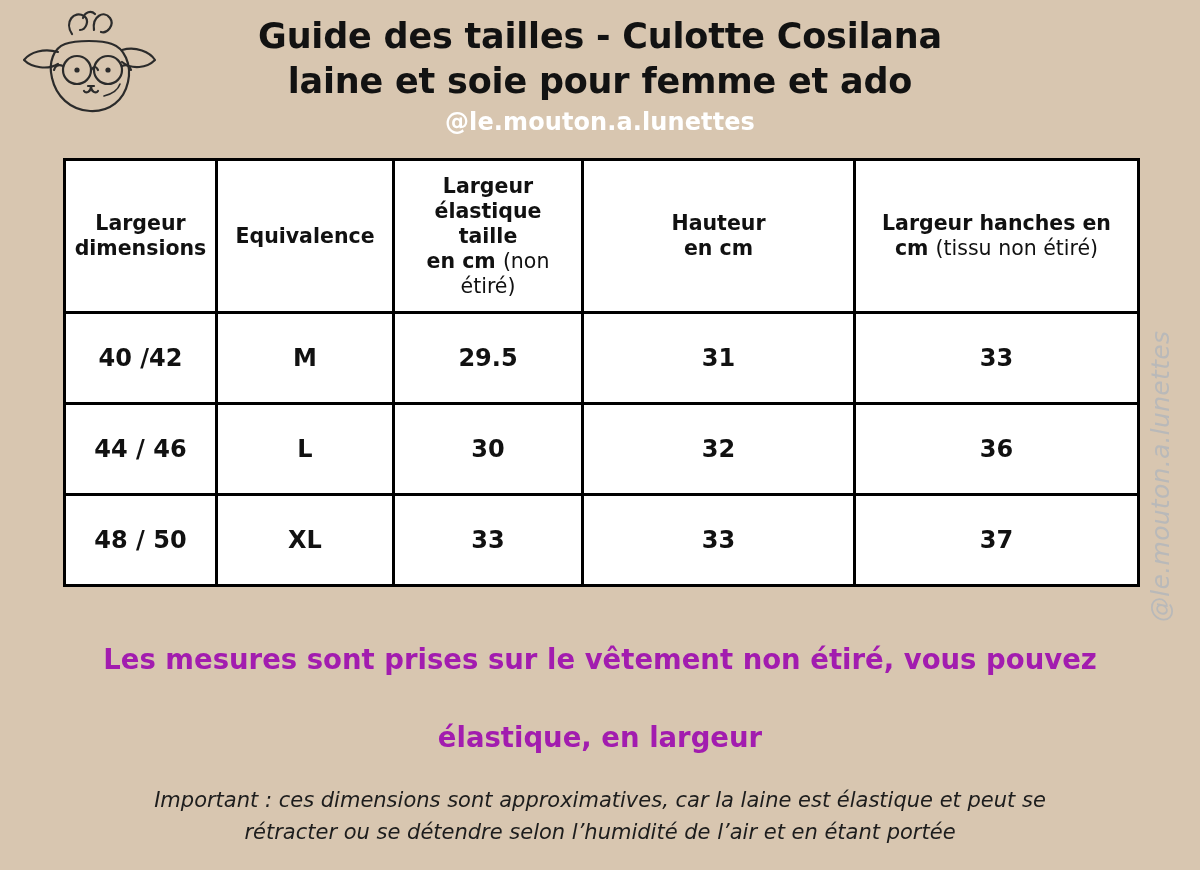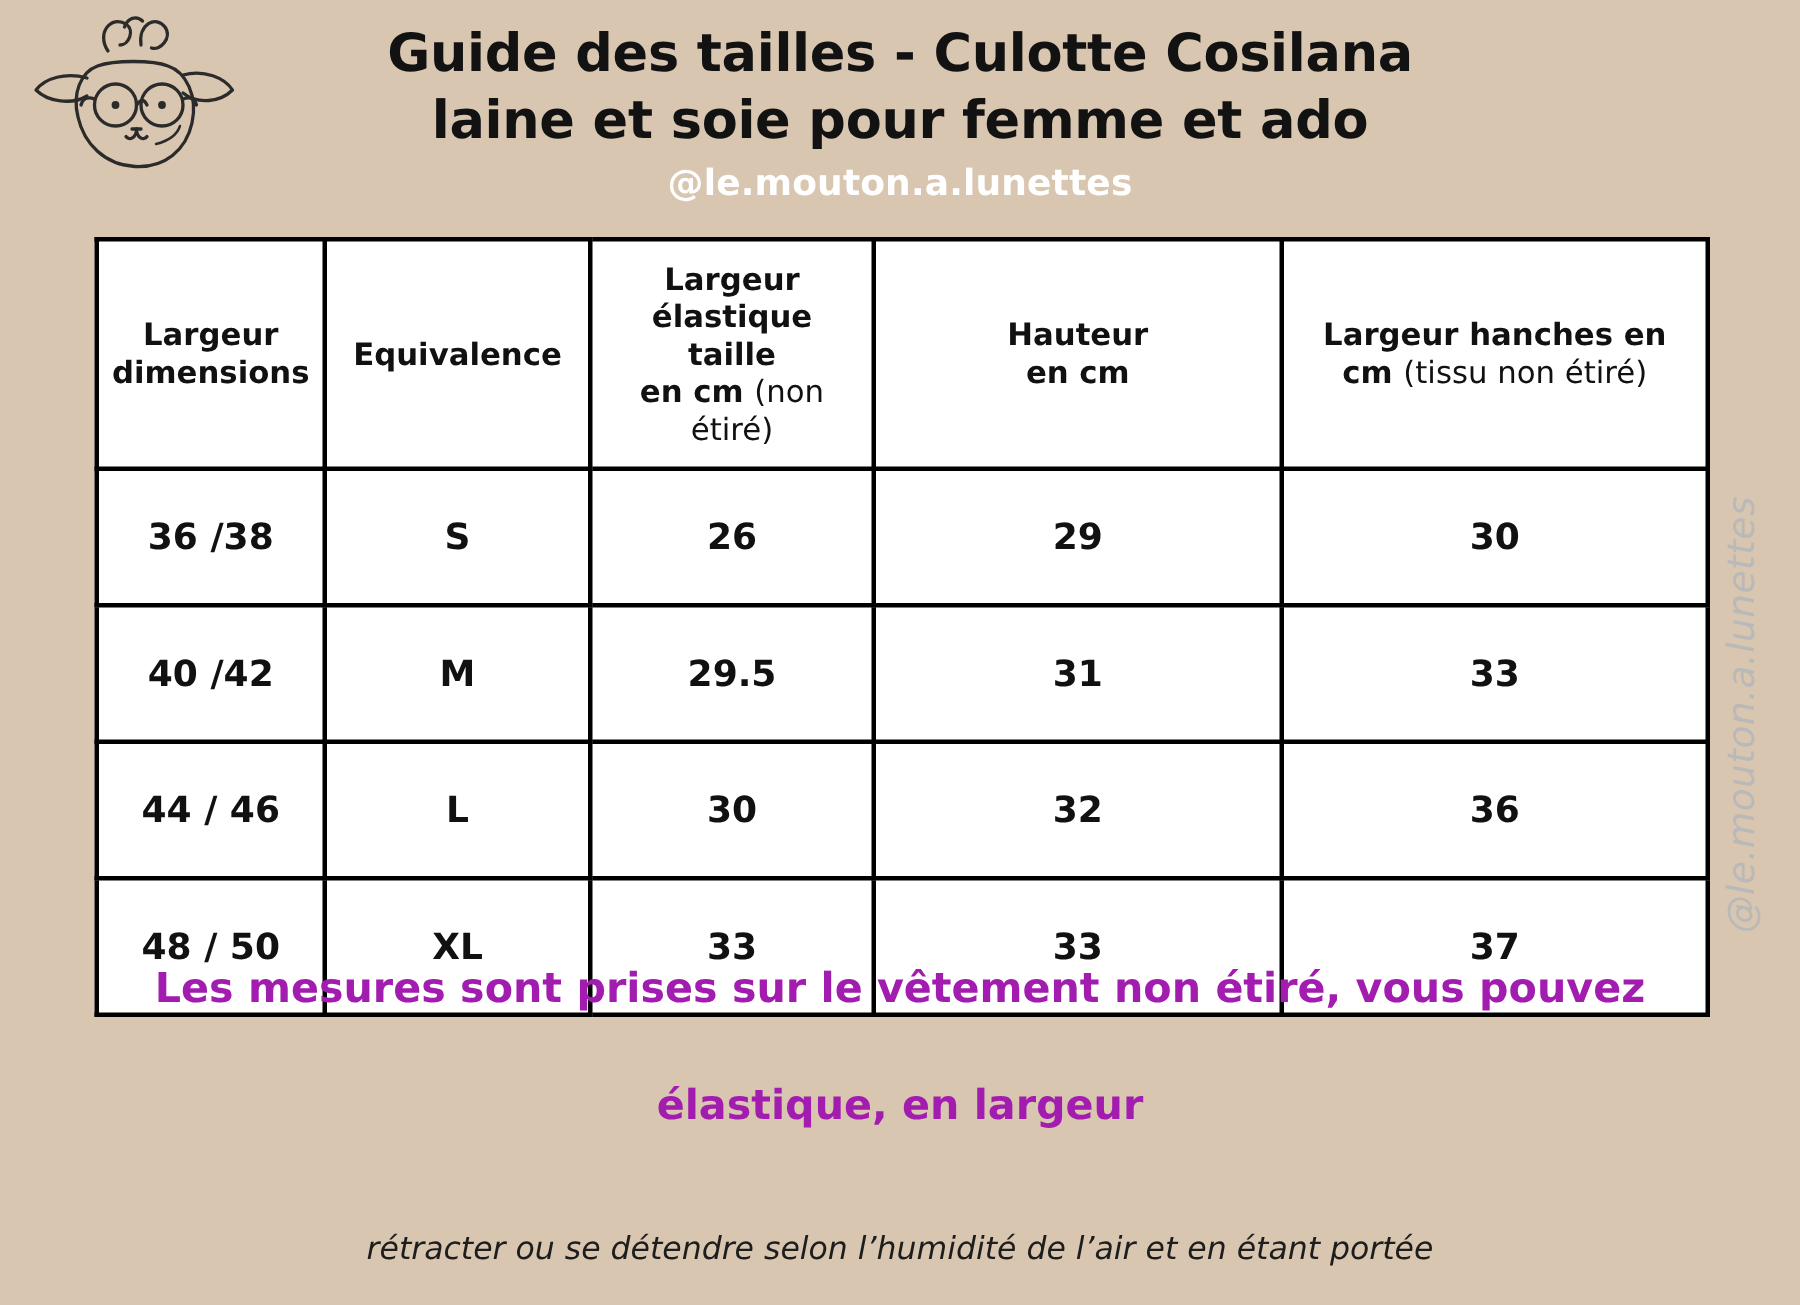--- a/index.html
+++ b/index.html
@@ -218,27 +218,20 @@
           </th>
           <th>
             <span>Largeur hanches en</span><br>
             <span>cm</span>
             <span class="th-sub">(tissu non étiré)</span>
           </th>
         </tr>
       </thead>
       <tbody>
         <tr>
-          <td>36 /38</td>
-          <td>S</td>
-          <td>26</td>
-          <td>29</td>
-          <td>30</td>
-        </tr>
-        <tr>
           <td>40 /42</td>
           <td>M</td>
           <td>29.5</td>
           <td>31</td>
           <td>33</td>
         </tr>
         <tr>
           <td>44 / 46</td>
           <td>L</td>
           <td>30</td>
@@ -258,18 +251,18 @@
 
   <div class="watermark">@le.mouton.a.lunettes</div>
 
   <div class="footer">
     <div class="footer-main">
       <span>Les mesures sont prises sur le vêtement non étiré, vous pouvez</span><br>
       <br>
       <span>élastique, en largeur</span>
     </div>
     <div class="footer-note">
-      <br>
+      <span>Important : ces dimensions sont approximatives, car la laine est élastique et peut se</span><br>
       <span>rétracter ou se détendre selon l’humidité de l’air et en étant portée</span>
     </div>
   </div>
 
 </div>
 
 </body></html>

